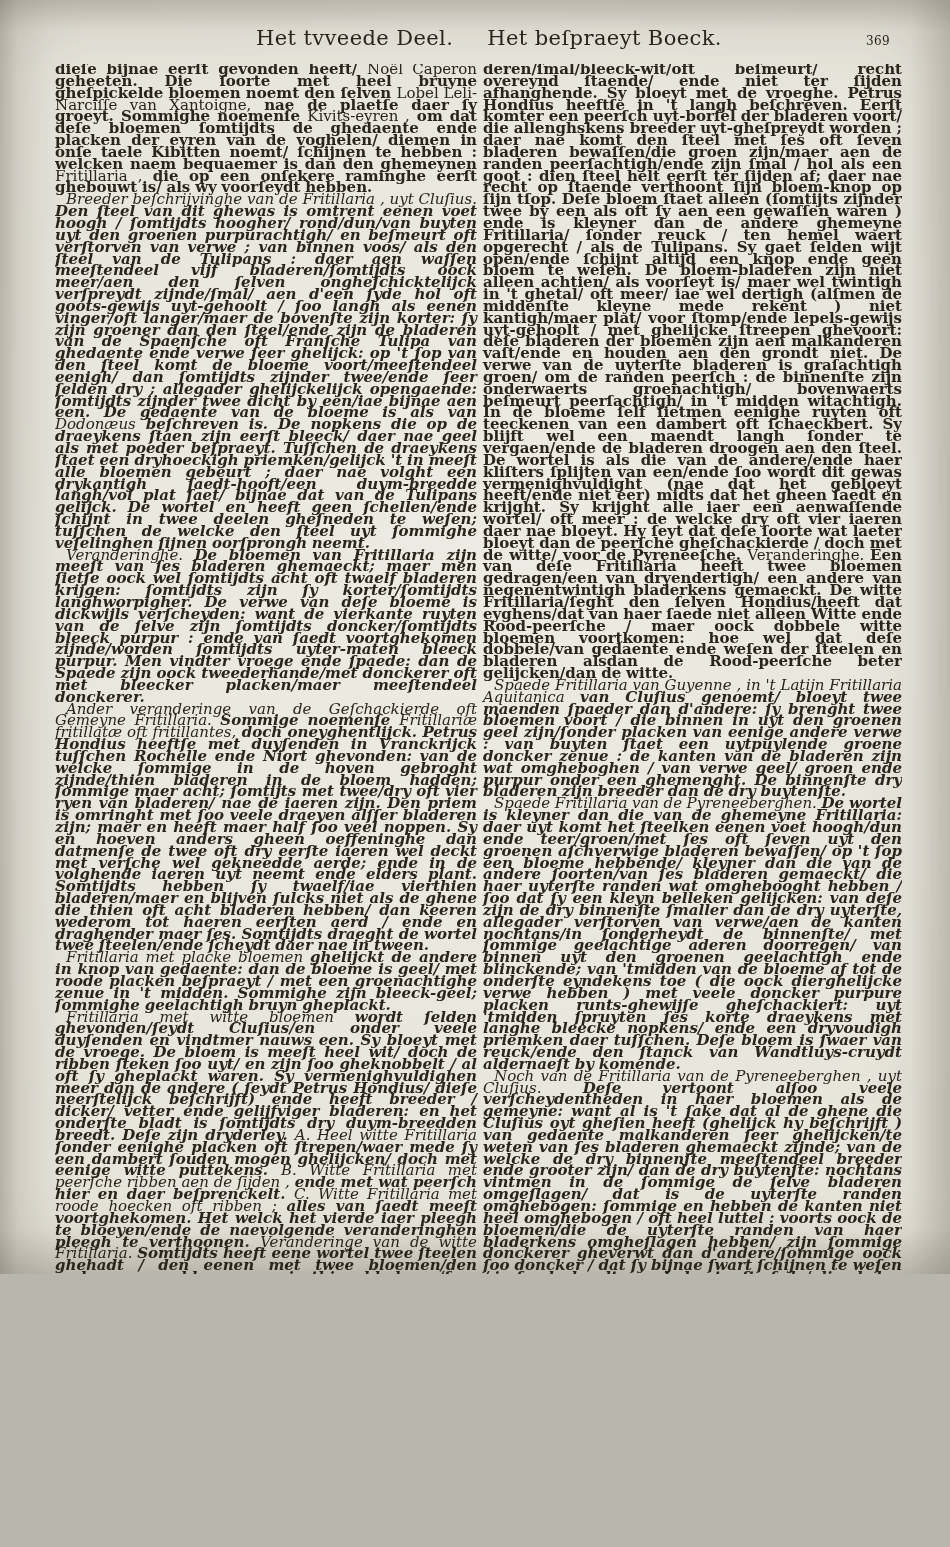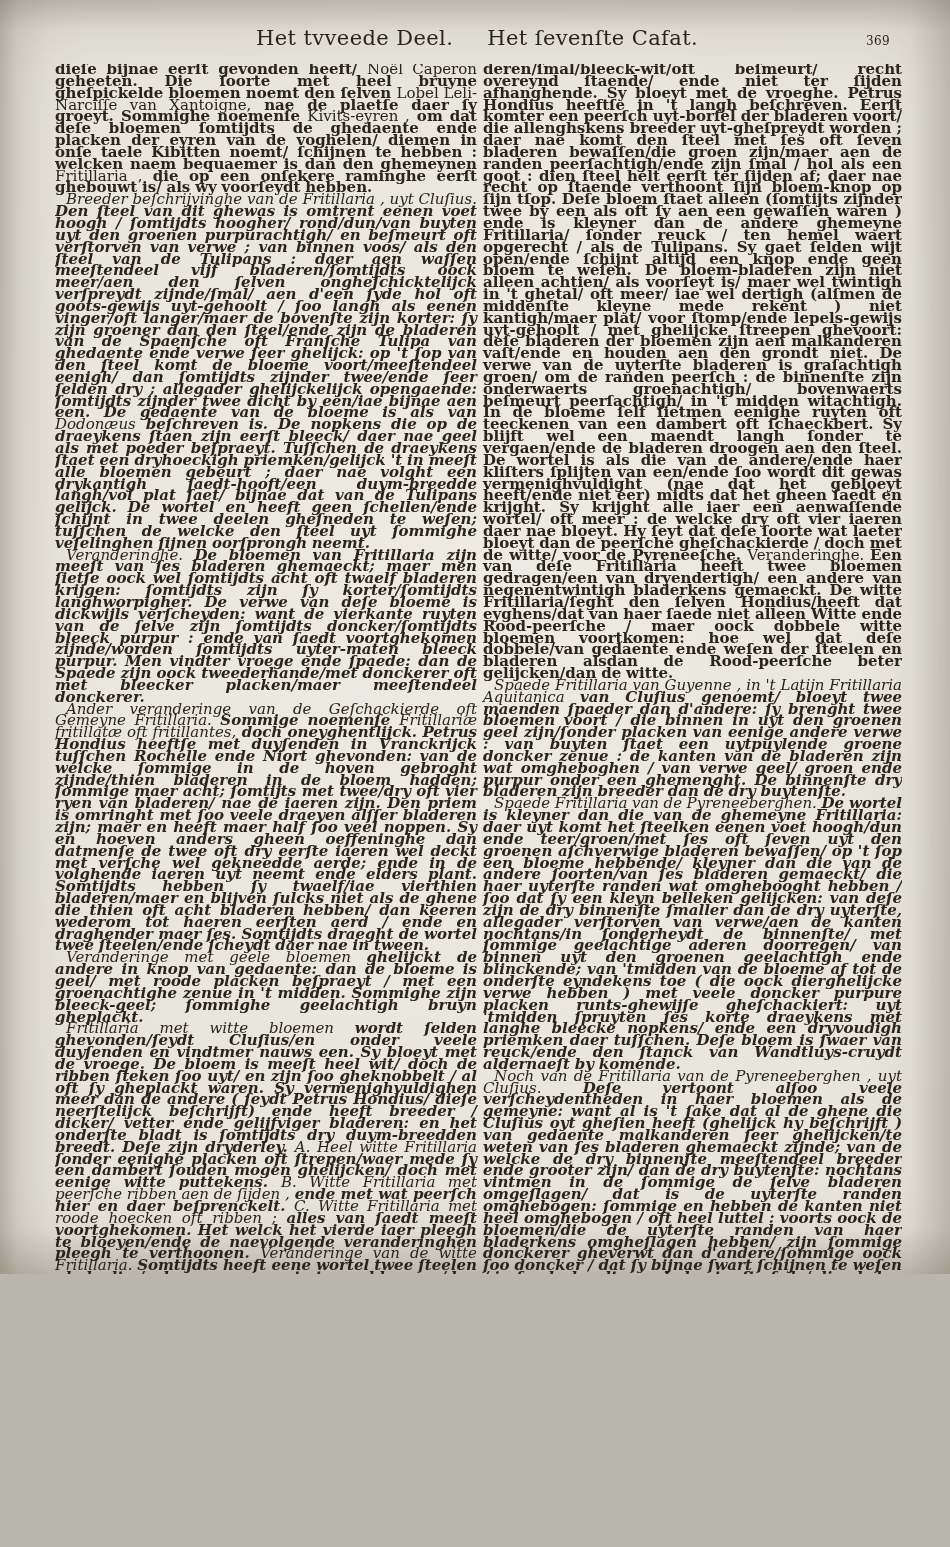--- a/index.html
+++ b/index.html
@@ -42,30 +42,30 @@
   p.para.align-right { text-align:right; }
   .seg-b { font-weight:700; }           
   .seg-r { font-weight:400; }           
 </style>
 </head>
 <body>
 
 <div class="page">
   <div class="running-header">
     <span class="rh-left">Het tvveede Deel.</span>
-    <span class="rh-right">Het ſevenſte Cafat.</span>
+    <span class="rh-right">Het beſpraeyt Boeck.</span>
     <span class="rh-folio">369</span>
   </div>
   <div class="columns">
     <div class="col left">
         <p class="para"><span class="seg-b">dieſe bijnae eerſt gevonden heeft/ </span><span class="seg-r">Noël Caperon</span><span class="seg-b"> geheeten. Die ſoorte met heel bruyne gheſpickelde bloemen noemt den ſelven </span><span class="seg-r">Lobel Leli-Narciſſe van Xantoigne,</span><span class="seg-b"> nae de plaetſe daer ſy groeyt. Sommighe noemenſe </span><span class="seg-r">Kivits-eyren ,</span><span class="seg-b"> om dat deſe bloemen ſomtijdts de ghedaente ende placken der eyren van de voghelen/ diemen in onſe taele Kibitten noemt/ ſchijnen te hebben : welcken naem bequaemer is dan den ghemeynen </span><span class="seg-r">Fritillaria ,</span><span class="seg-b"> die op een onſekere raminghe eerſt ghebouwt is/ als wy voorſeydt hebben.</span></p>
         <p class="para indent"><span class="seg-r">Breeder beſchrijvinghe van de Fritillaria , uyt Cluſius. </span><span class="seg-b">Den ſteel van dit ghewas is omtrent eenen voet hoogh / ſomtijdts hoogher/ rond/dun/van buyten uyt den groenen purpurachtigh/ en beſmeurt oft verſtorven van verwe ; van binnen voos/ als den ſteel van de Tulipans : daer aen waſſen meeſtendeel vijf bladeren/ſomtijdts oock meer/aen den ſelven ongheſchicktelijck verſpreydt zijnde/ſmal/ aen d'een ſyde hol oft goots-gewijs uyt-gehoolt / ſoo langh als eenen vinger/oft langer/maer de bovenſte zijn korter: ſy zijn groener dan den ſteel/ende zijn de bladeren van de Spaenſche oft Franſche Tulipa van ghedaente ende verwe ſeer ghelijck: op 't ſop van den ſteel komt de bloeme voort/meeſtendeel eenigh/ dan ſomtijdts zijnder twee/ende ſeer ſelden dry ; allegader ghelijckelijck opengaende: ſomtijdts zijnder twee dicht by een/iae bijnae aen een. De gedaente van de bloeme is als van </span><span class="seg-r">Dodonæus</span><span class="seg-b"> beſchreven is. De nopkens die op de draeykens ſtaen zijn eerſt bleeck/ daer nae geel als met poeder beſpraeyt. Tuſſchen de draeykens ſtaet een dryhoeckigh priemken/gelijck 't in meeſt alle bloemen gebeurt ; daer nae volght een drykantigh ſaedt-hooft/een duym-breedde langh/vol plat ſaet/ bijnae dat van de Tulipans gelijck. De wortel en heeft geen ſchellen/ende ſchijnt in twee deelen gheſneden te weſen; tuſſchen de welcke den ſteel uyt ſommighe veſelinghen ſijnen oorſprongh neemt.</span></p>
         <p class="para indent"><span class="seg-r">Veranderinghe. </span><span class="seg-b">De bloemen van Fritillaria zijn meeſt van ſes bladeren ghemaeckt; maer men ſietſe oock wel ſomtijdts acht oft twaelf bladeren krijgen: ſomtijdts zijn ſy korter/ſomtijdts langhworpigher. De verwe van deſe bloeme is dickwijls verſcheyden: want de vierkante ruyten van de ſelve zijn ſomtijdts doncker/ſomtijdts bleeck purpur : ende van ſaedt voortghekomen zijnde/worden ſomtijdts uyter-maten bleeck purpur. Men vindter vroege ende ſpaede: dan de Spaede zijn oock tweederhande/met donckerer oft met bleecker placken/maer meeſtendeel donckerer.</span></p>
         <p class="para indent"><span class="seg-r">Ander veranderinge van de Geſchackierde oft Gemeyne Fritillaria. </span><span class="seg-b">Sommige noemenſe </span><span class="seg-r">Fritillariæ fritillatæ oft fritillantes,</span><span class="seg-b"> doch oneyghentlijck. Petrus Hondius heeftſe met duyſenden in Vranckrijck tuſſchen Rochelle ende Niort ghevonden: van de welcke ſommige in de hoven gebroght zijnde/thien bladeren in de bloem hadden; ſommige maer acht; ſomtijts met twee/dry oft vier ryen van bladeren/ nae de iaeren zijn. Den priem is omringht met ſoo veele draeyen alſſer bladeren zijn; maer en heeft maer half ſoo veel noppen. Sy en hoeven anders gheen oeffeninghe dan datmenſe de twee oft dry eerſte iaeren wel deckt met verſche wel gekneedde aerde; ende in de volghende iaeren uyt neemt ende elders plant. Somtijdts hebben ſy twaelf/iae vierthien bladeren/maer en blijven ſulcks niet als de ghene die thien oft acht bladeren hebben/ dan keeren wederom tot haeren eerſten aerd / ende en draghender maer ſes. Somtijdts draeght de wortel twee ſteelen/ende ſcheydt daer nae in tween.</span></p>
-        <p class="para indent"><span class="seg-r">Veranderinge met geele bloemen </span><span class="seg-b">ghelijckt de andere in knop van gedaente: dan de bloeme is geel/ met roode placken beſpraeyt / met een groenachtighe zenue in 't midden. Sommighe zijn bleeck-geel; ſommighe geelachtigh bruyn gheplackt.</span></p>
+        <p class="para indent"><span class="seg-r">Fritillaria met placke bloemen </span><span class="seg-b">ghelijckt de andere in knop van gedaente: dan de bloeme is geel/ met roode placken beſpraeyt / met een groenachtighe zenue in 't midden. Sommighe zijn bleeck-geel; ſommighe geelachtigh bruyn gheplackt.</span></p>
         <p class="para indent"><span class="seg-r">Fritillaria met witte bloemen </span><span class="seg-b">wordt ſelden ghevonden/ſeydt Cluſius/en onder veele duyſenden en vindtmer nauws een. Sy bloeyt met de vroege. De bloem is meeſt heel wit/ doch de ribben ſteken ſoo uyt/ en zijn ſoo gheknobbelt / al oft ſy gheplackt waren. Sy vermenighvuldighen meer dan de andere ( ſeydt Petrus Hondius/ dieſe neerſtelijck beſchrijft) ende heeft breeder / dicker/ vetter ende gelijfviger bladeren: en het onderſte bladt is ſomtijdts dry duym-breedden breedt. Deſe zijn dryderley. </span><span class="seg-r">A. Heel witte Fritillaria </span><span class="seg-b">ſonder eenighe placken oft ſtrepen/waer mede ſy een dambert ſouden mogen ghelijcken/ doch met eenige witte puttekens. </span><span class="seg-r">B. Witte Fritillaria met peerſche ribben aen de ſijden , </span><span class="seg-b">ende met wat peerſch hier en daer beſprenckelt. </span><span class="seg-r">C. Witte Fritillaria met roode hoecken oft ribben ; </span><span class="seg-b">alles van ſaedt meeſt voortghekomen. Het welck het vierde iaer pleegh te bloeyen/ende de naevolgende veranderinghen pleegh te verthoonen. </span><span class="seg-r">Veranderinge van de witte Fritillaria. </span><span class="seg-b">Somtijdts heeft eene wortel twee ſteelen ghehadt / den eenen met twee bloemen/den anderen eene bloem van vierthien bladeren/ſeer groot/ bijnae ens-gewijs ront. Een plante hadde twee bloemen/met meeſt omgheſlagen bladeren/wijt van een ſtaende. Wt het ſaedt komen ſommighe witte bloemen niet met peerſche/ maer met roode placken aen de kanten oft ribben ; ende in de bloeme ſelf nu hier nu daer wat bleeck-roods geſpraeyt. Een andere hadde twee bloemen/een met twaelf / een met acht bladeren / ſeer groot . met veel groot ſaedt/van de welcke hy meer dan hondert 'tſeffens bloeyende planten gehadt heeft. Een ſoorte ſtondt wijt open ende ten hemelwaert opghereecht/ als een Tulipa. Van eenerhande ſaedt hebben ſommighe witte bloemen als de moeders/ſommige witachtigh met rood/ſommige heel geſpickelt. De wortel die twee ſteelen draeght/ ſcheydt oock van een; ende het worden twee verſcheyden wortelen. Somtijdts ſcheydt haer de wortel in noch veel meer kliſters/ghelijck men aen de Loock-bollen dickwijls/ ende aen de Lelien van Perſien ſomtijdts ſiet ghebeuren. Een plante gheeft ſomtijdts neghen afſetſels: ſommighe van de welcke het volgende iaer bloeyen: ende de moeder ſelve blijft nochtans ſeer groot.</span></p>
       </div>
     <div class="col right">
         <p class="para"><span class="seg-b">deren/ſmal/bleeck-wit/oft beſmeurt/ recht overeynd ſtaende/ ende niet ter ſijden afhanghende. Sy bloeyt met de vroeghe. Petrus Hondius heeftſe in 't langh beſchreven. Eerſt komter een peerſch uyt-borſel der bladeren voort/ die allenghskens breeder uyt-gheſpreydt worden ; daer nae komt den ſteel met ſes oft ſeven bladeren bewaſſen/die groen zijn/maer aen de randen peerſachtigh/ende zijn ſmal / hol als een goot : dien ſteel helt eerſt ter ſijden af; daer nae recht op ſtaende verthoont ſijn bloem-knop op ſijn tſop. Deſe bloem ſtaet alleen (ſomtijts zijnder twee by een als oft ſy aen een gewaſſen waren ) ende is kleyner dan de andere ghemeyne Fritillaria/ ſonder reuck / ten hemel waert opgerecht / als de Tulipans. Sy gaet ſelden wijt open/ende ſchijnt altijd een knop ende geen bloem te weſen. De bloem-bladeren zijn niet alleen achtien/ als voorſeyt is/ maer wel twintigh in 't ghetal/ oft meer/ iae wel dertigh (alſmen de middenſte kleyne mede rekent ) niet kantigh/maer plat/ voor ſtomp/ende lepels-gewijs uyt-gehoolt / met ghelijcke ſtreepen ghevoort: deſe bladeren der bloemen zijn aen malkanderen vaſt/ende en houden aen den grondt niet. De verwe van de uyterſte bladeren is graſachtigh groen/ om de randen peerſch : de binnenſte zijn onderwaerts groenachtigh/ bovenwaerts beſmeurt peerſachtigh/ in 't midden witachtigh. In de bloeme ſelf ſietmen eenighe ruyten oft teeckenen van een dambert oft ſchaeckbert. Sy blijft wel een maendt langh ſonder te vergaen/ende de bladeren droogen aen den ſteel. De wortel is als die van de andere/ende haer kliſters ſplijten van een/ende ſoo wordt dit gewas vermenighvuldight (nae dat het gebloeyt heeft/ende niet eer) midts dat het gheen ſaedt en krijght. Sy krijght alle iaer een aenwaſſende wortel/ oft meer : de welcke dry oft vier iaeren daer nae bloeyt. Hy ſeyt dat deſe ſoorte wat laeter bloeyt dan de peerſche gheſchackierde / doch met de witte/ voor de Pyreneeſche. </span><span class="seg-r">Veranderinghe. </span><span class="seg-b">Een van deſe Fritillaria heeft twee bloemen gedragen/een van dryendertigh/ een andere van negenentwintigh bladerkens gemaeckt. De witte Fritillaria/ſeght den ſelven Hondius/heeft dat eyghens/dat van haer ſaede niet alleen Witte ende Rood-peerſche / maer oock dobbele witte bloemen voortkomen: hoe wel dat deſe dobbele/van gedaente ende weſen der ſteelen en bladeren alsdan de Rood-peerſche beter gelijcken/dan de witte.</span></p>
         <p class="para indent"><span class="seg-r">Spaede Fritillaria van Guyenne , in 't Latijn Fritillaria Aquitanica </span><span class="seg-b">van Cluſius genoemt/ bloeyt twee maenden ſpaeder dan d'andere: ſy brenght twee bloemen voort / die binnen in uyt den groenen geel zijn/ſonder placken van eenige andere verwe : van buyten ſtaet een uytpuylende groene doncker zenue : de kanten van de bladeren zijn wat omgheboghen / van verwe geel/ groen ende purpur onder een ghemenght. De binnenſte dry bladeren zijn breeder dan de dry buytenſte.</span></p>
         <p class="para indent"><span class="seg-r">Spaede Fritillaria van de Pyreneeberghen. </span><span class="seg-b">De wortel is kleyner dan die van de ghemeyne Fritillaria: daer uyt komt het ſteelken eenen voet hoogh/dun ende teer/groen/met ſes oft ſeven uyt den groenen aſchverwige bladeren bewaſſen/ op 't ſop een bloeme hebbende/ kleyner dan die van de andere ſoorten/van ſes bladeren gemaeckt/ die haer uyterſte randen wat omghebooght hebben / ſoo dat ſy een kleyn belleken gelijcken: van deſe zijn de dry binnenſte ſmaller dan de dry uyterſte, allegader verſtorven van verwe/aen de kanten nochtans/in ſonderheydt de binnenſte/ met ſommige geelachtige aderen doorregen/ van binnen uyt den groenen geelachtigh ende blinckende; van 'tmidden van de bloeme af tot de onderſte eyndekens toe ( die oock dierghelijcke verwe hebben ) met veele doncker purpure placken runts-ghewijſe gheſchackiert: uyt 'tmidden ſpruyten ſes korte draeykens met langhe bleecke nopkens/ ende een dryvoudigh priemken daer tuſſchen. Deſe bloem is ſwaer van reuck/ende den ſtanck van Wandtluys-cruydt aldernaeſt by komende.</span></p>
         <p class="para indent"><span class="seg-r">Noch van de Fritillaria van de Pyreneeberghen , uyt Cluſius. </span><span class="seg-b">Deſe vertoont alſoo veele verſcheydentheden in haer bloemen als de gemeyne: want al is 't ſake dat al de ghene die Cluſius oyt gheſien heeft (ghelijck hy beſchrijft ) van gedaente malkanderen ſeer ghelijcken/te weten van ſes bladeren ghemaeckt zijnde; van de welcke de dry binnenſte meeſtendeel breeder ende grooter zijn/ dan de dry buytenſte: nochtans vintmen in de ſommige de ſelve bladeren omgeſlagen/ dat is de uyterſte randen omghebogen: ſommige en hebben de kanten niet heel omghebogen / oft heel luttel : voorts oock de bloemen/die de uyterſte randen van haer bladerkens omgheſlagen hebben/ zijn ſommige donckerer gheverwt dan d'andere/ſommige oock ſoo doncker / dat ſy bijnae ſwart ſchijnen te weſen / in ſonderheydt aen de buytenſte ſyde/ die alsdan niet blinckende en is/noch met geen ruyten verciert. maer aen de binnenſte ſyde hebben ſy ſommige purpure plackskens/ſomtijdts veel/ſomtijdts ſeer luttel/ende de ſelve heel doncker/oft oock bleeck ende licht geverwt/ ende die is oock blinckende oft glinſterende. Die bloeme/wiens bladeren aen de kanten niet omgheſlaghen en zijn/oft heel luttel omgedraeyet / is aen de buytenſte ſyde meeſtendeel groen / van binnen uyt den groenen geelachtigh ende blinckende/ ende haet in de ghedaente van dat ſyde-laken/ datmen Cafat oft Tafetas pleegh te noemen/dat van gele ende groene draeyen geweven wordt/ gelijckende : ende in deſe ſoorte kanmen die ruyts-ghewijſe placken ſoo merckelijck niet bekennen als in d'andere : dan de eyndekens oft gronden van elck bladt zijn van binnen wat hol / ende een groenachtige placke ingedruckt hebbende : uyt den navel oft 'tmidden van de bloeme ſpruyten ſes witte draeykens / met bleeck-geele noppen/ met een dryvoudigh midden-priemken/wat hoogher dan de draeykens. Deſe ſoorten bloeyen wat laeter dan de ghemeyne ſpade Fritillaria. Het ſaedt komt voort als in de ghemeyne/ ende is den ſade van de ſelve heel ghelijck. Op een ſteelken ſtaen oock dickwijls twee bloemen dicht by een/als 't ghebeurt in de gemeyne. </span><span class="seg-r">Ander veranderinghe. </span><span class="seg-b">Sommighe ſeggen dat deſe ſoorte oock ſomtijdts geelachtige/ende ſomtijdts oock gantſch geele bloemen voort-</span></p>
         <p class="para align-right"><span class="seg-b">brenght.</span></p>
       </div>
   </div>

